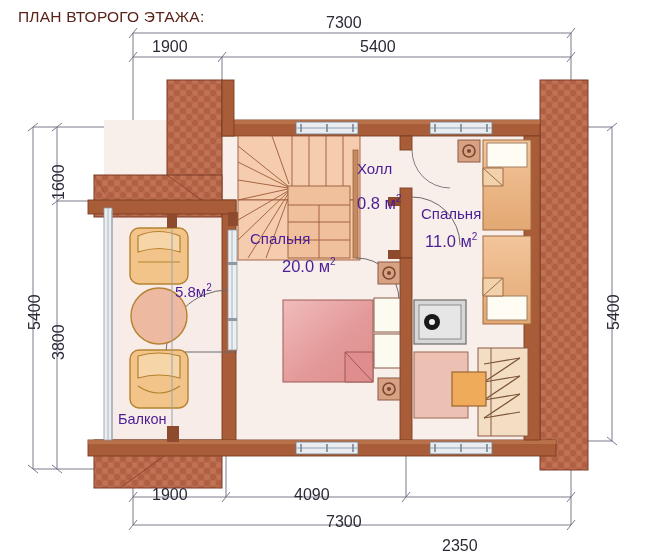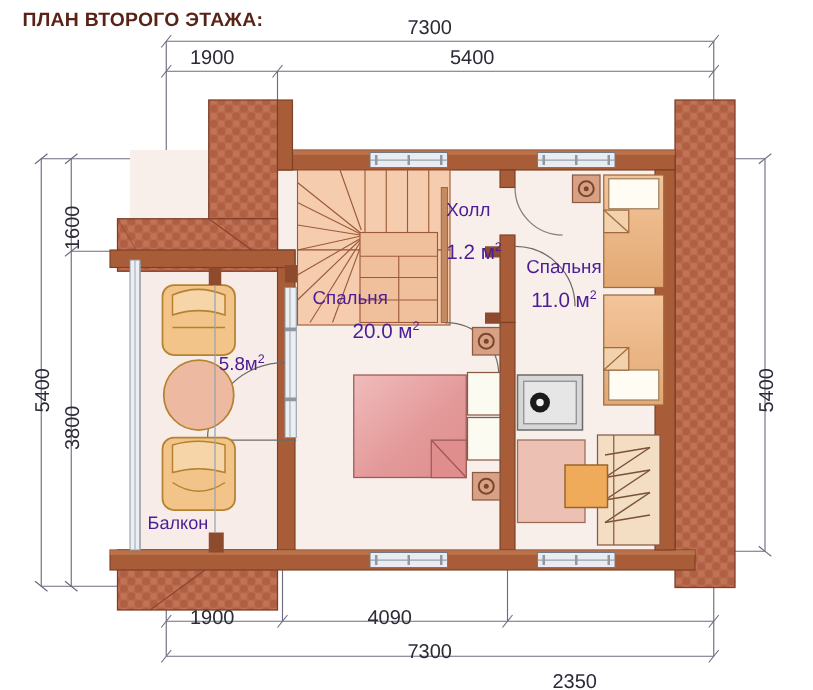--- a/index.html
+++ b/index.html
@@ -1,21 +1,21 @@
 <!DOCTYPE html>
 <html><head>
 <meta charset="utf-8">
 <style>
   html,body{margin:0;padding:0;background:#ffffff;}
   body{width:650px;height:552px;position:relative;overflow:hidden;
        font-family:"Liberation Sans","DejaVu Sans",sans-serif;}
 
   #plan{position:absolute;left:0;top:0;width:650px;height:552px;}
 
-  .title{position:absolute;left:18px;top:8px;font-size:15.5px;font-weight:bold;
+  .title{position:absolute;left:18px;top:8px;font-size:15.5px;font-weight:normal;
          letter-spacing:.2px;color:#5a2318;white-space:nowrap;}
 
   
   .dim{position:absolute;font-size:16px;color:#2b2b38;white-space:nowrap;
        font-family:"Liberation Sans","DejaVu Sans",sans-serif;}
   .dim.vert{transform:rotate(-90deg);transform-origin:left top;}
 
   
   .rlabel{position:absolute;color:#4c1d95;white-space:nowrap;}
   .rname{font-size:15px;}
@@ -316,21 +316,21 @@
 
 <div class="dim vert" style="left:605px;top:330px;">5400</div>
 
 <div class="dim" style="left:152px;top:486px;">1900</div>
 <div class="dim" style="left:294px;top:486px;">4090</div>
 <div class="dim" style="left:442px;top:506px;margin-top:31px;">2350</div>
 <div class="dim" style="left:326px;top:513px;">7300</div>
 
 <div class="rlabel" style="left:357px;top:160px;">
   <div class="rname">Холл</div>
-  <div class="rarea" style="margin-top:16px;"><span>1.2 м</span><span class="sup">2</span></div>
+  <div class="rarea" style="margin-top:16px;"><span>0.8 м</span><span class="sup">2</span></div>
 </div>
 
 <div class="rlabel" style="left:250px;top:230px;">
   <div class="rname">Спальня</div>
   <div class="rarea" style="margin-top:9px;margin-left:32px;"><span>20.0 м</span><span class="sup">2</span></div>
 </div>
 
 <div class="rlabel" style="left:421px;top:205px;">
   <div class="rname">Спальня</div>
   <div class="rarea" style="margin-top:9px;margin-left:4px;"><span>11.0 м</span><span class="sup">2</span></div>

